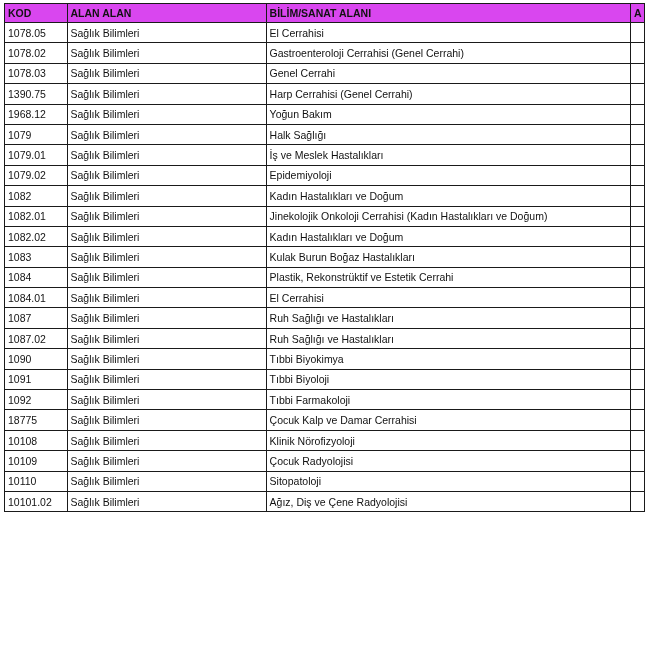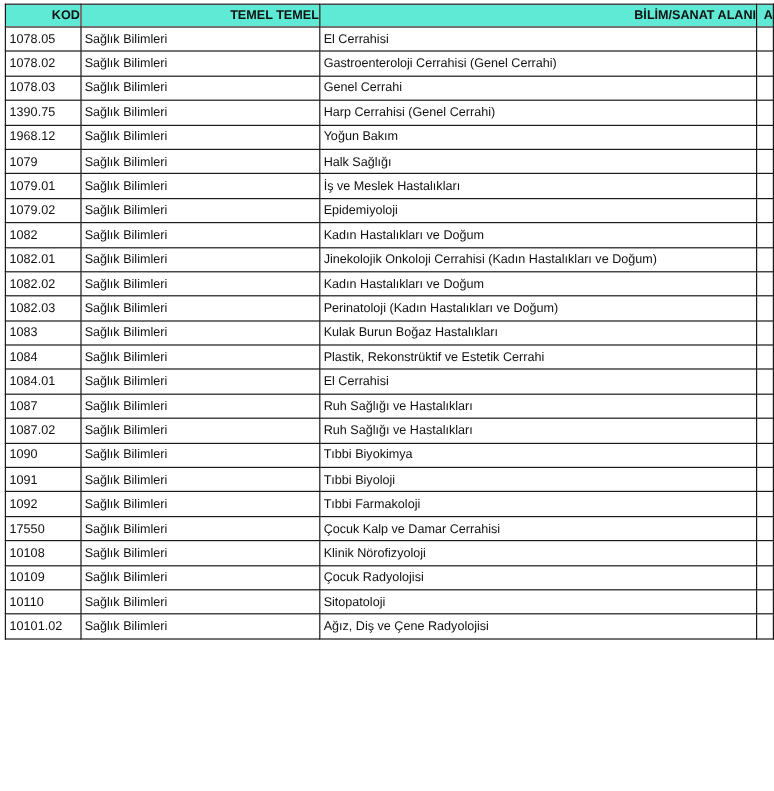--- a/index.html
+++ b/index.html
@@ -14,45 +14,44 @@
   td, th {
     border: 1.5px solid #1a1a1a;
     height: 19.4px;
     padding: 0 0 0 3px;
     text-align: left;
     white-space: nowrap;
     overflow: hidden;
     vertical-align: middle;
   }
   th {
-    background: #5eead4;
+    background: #d946ef;
     font-weight: bold;
     font-size: 10.5px;
     height: 18px;
-    text-align: right;
   }
   col.c1 { width: 63px; }
   col.c2 { width: 203px; }
   col.c3 { width: 367px; }
   col.c4 { width: 14px; }
 </style>
 </head>
 <body>
 
 <table>
   <colgroup>
       <col class="c1">
       <col class="c2">
       <col class="c3">
       <col class="c4">
     </colgroup>
   <thead>
     <tr>
       <th>KOD</th>
-      <th>TEMEL TEMEL</th>
+      <th>ALAN ALAN</th>
       <th>BİLİM/SANAT ALANI</th>
       <th>A</th>
     </tr>
   </thead>
   <tbody id="tbody">
       <tr>
         <td>1078.05</td>
         <td>Sağlık Bilimleri</td>
         <td>El Cerrahisi</td>
         <td></td>
@@ -111,26 +110,20 @@
         <td>Jinekolojik Onkoloji Cerrahisi (Kadın Hastalıkları ve Doğum)</td>
         <td></td>
       </tr>
       <tr>
         <td>1082.02</td>
         <td>Sağlık Bilimleri</td>
         <td>Kadın Hastalıkları ve Doğum</td>
         <td></td>
       </tr>
       <tr>
-        <td>1082.03</td>
-        <td>Sağlık Bilimleri</td>
-        <td>Perinatoloji (Kadın Hastalıkları ve Doğum)</td>
-        <td></td>
-      </tr>
-      <tr>
         <td>1083</td>
         <td>Sağlık Bilimleri</td>
         <td>Kulak Burun Boğaz Hastalıkları</td>
         <td></td>
       </tr>
       <tr>
         <td>1084</td>
         <td>Sağlık Bilimleri</td>
         <td>Plastik, Rekonstrüktif ve Estetik Cerrahi</td>
         <td></td>
@@ -165,21 +158,21 @@
         <td>Tıbbi Biyoloji</td>
         <td></td>
       </tr>
       <tr>
         <td>1092</td>
         <td>Sağlık Bilimleri</td>
         <td>Tıbbi Farmakoloji</td>
         <td></td>
       </tr>
       <tr>
-        <td>17550</td>
+        <td>18775</td>
         <td>Sağlık Bilimleri</td>
         <td>Çocuk Kalp ve Damar Cerrahisi</td>
         <td></td>
       </tr>
       <tr>
         <td>10108</td>
         <td>Sağlık Bilimleri</td>
         <td>Klinik Nörofizyoloji</td>
         <td></td>
       </tr>

